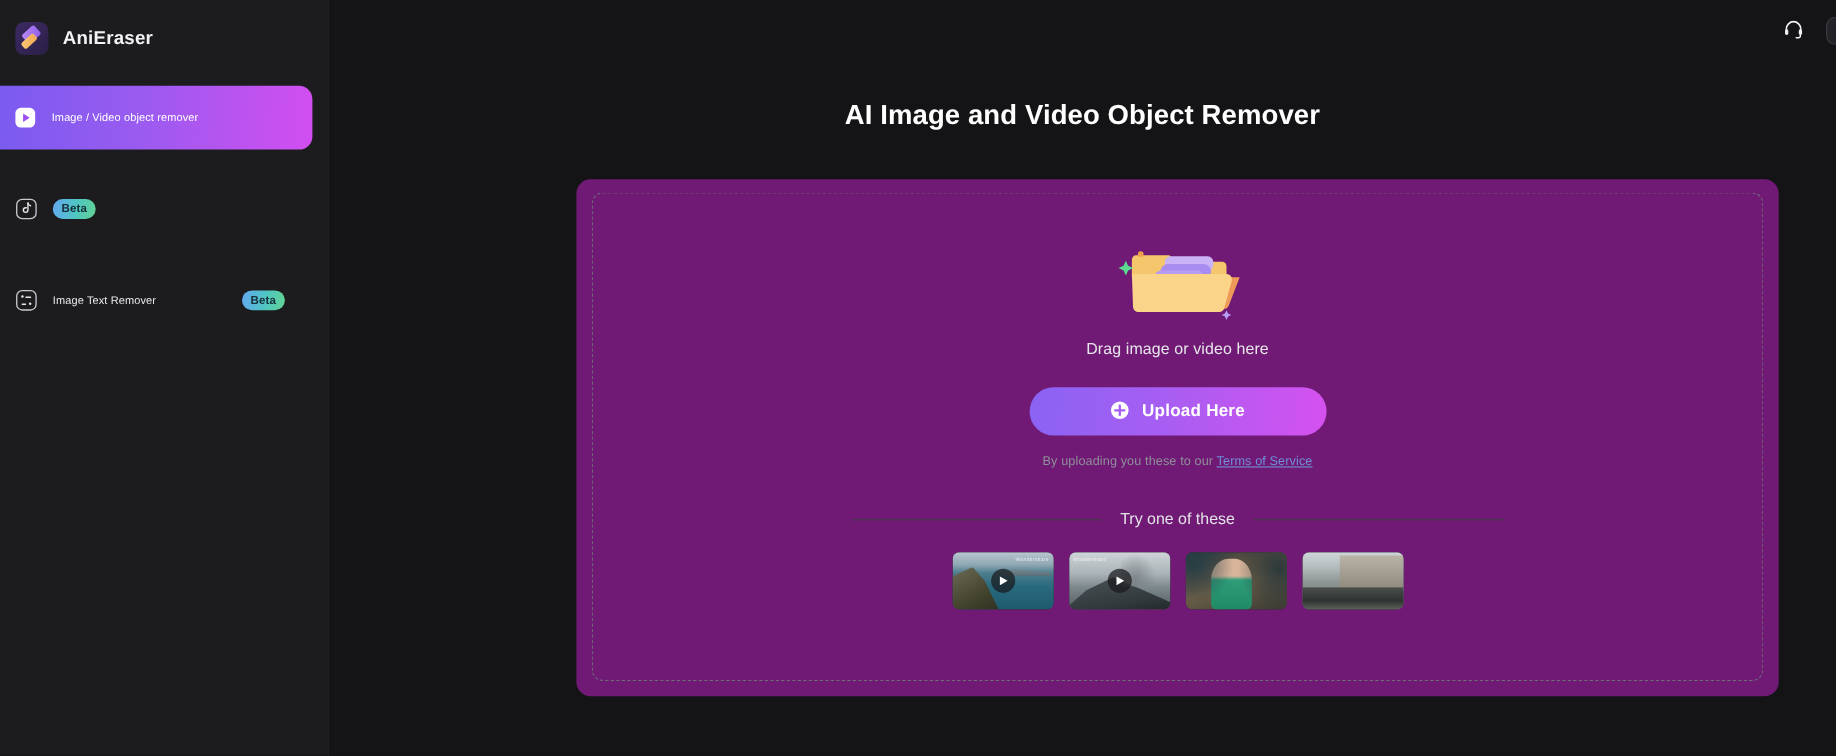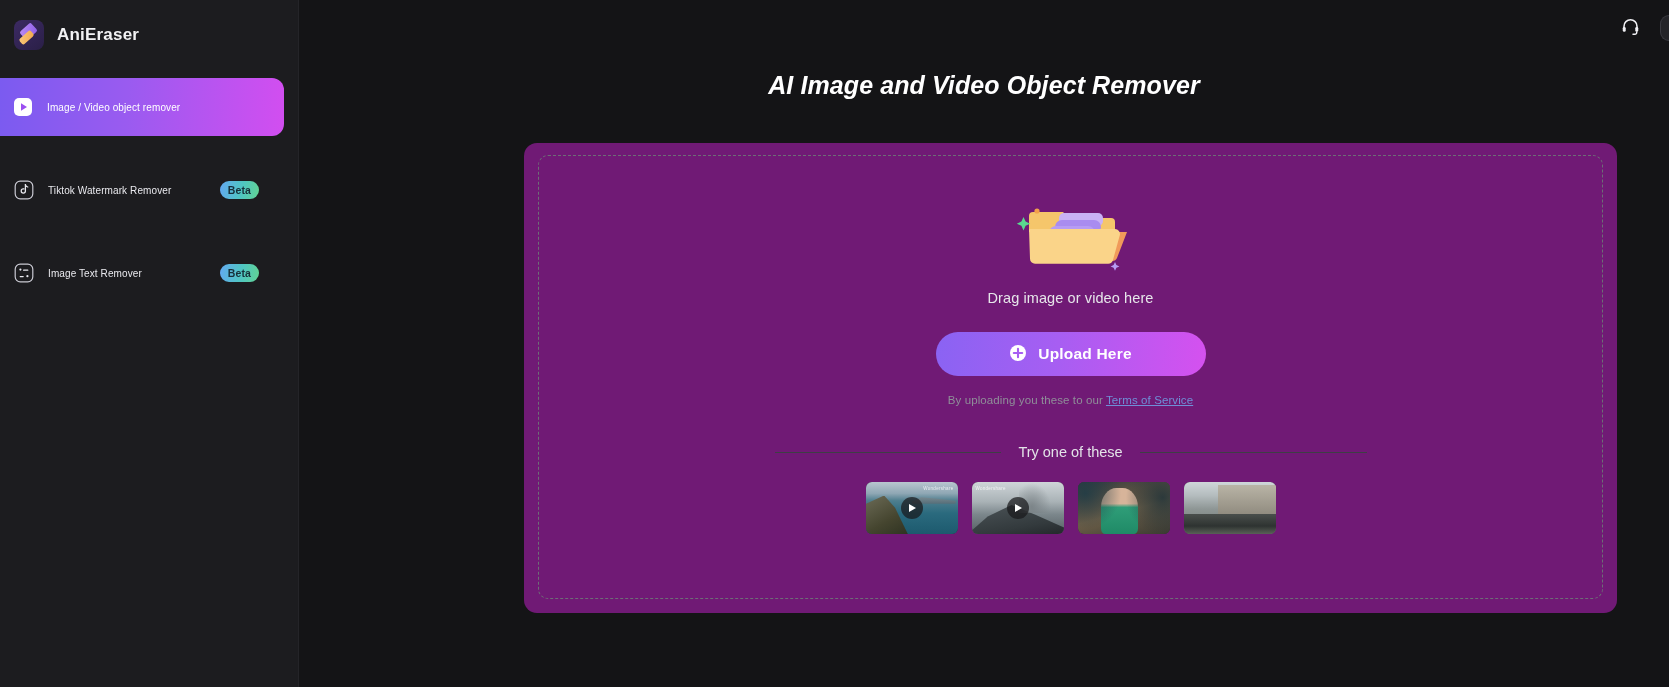--- a/index.html
+++ b/index.html
@@ -145,23 +145,22 @@
     border: 1px solid #3a3a40;
     border-right: none;
     background: #242428;
   }
 
   .page-title {
     text-align: center;
     font-size: 25px;
     font-weight: bold;
     color: #ffffff;
-    margin-top: 18px;
+    margin-top: 38px;
     letter-spacing: .1px;
-    font-style: italic;
   }
 
   .drop-card {
     margin: 43px 52px 0 225px;
     height: 470px;
     background: #701a75;
     border-radius: 13px;
     position: relative;
   }
   .drop-inner {
@@ -367,21 +366,20 @@
       </div>
 
       <div class="nav-item">
         <span class="nav-icon">
           <svg width="20" height="20" viewBox="0 0 20 20">
             <rect x="1.2" y="1.2" width="17.6" height="17.6" rx="5" fill="none" stroke="#c9c9d2" stroke-width="1.2"></rect>
             <path d="M11.4 4.6 v6.4 a2.1 2.1 0 1 1 -2.1 -2.1 h.6" fill="none" stroke="#e8e8ee" stroke-width="1.25" stroke-linecap="round"></path>
             <path d="M11.4 4.6 c.3 1.4 1.1 2.2 2.4 2.4" fill="none" stroke="#e8e8ee" stroke-width="1.25" stroke-linecap="round"></path>
           </svg>
         </span>
-        <span class="nav-label">Tiktok Watermark Remover</span>
         <span class="beta-badge">Beta</span>
       </div>
 
       <div class="nav-item">
         <span class="nav-icon">
           <svg width="20" height="20" viewBox="0 0 20 20">
             <rect x="1.2" y="1.2" width="17.6" height="17.6" rx="5" fill="none" stroke="#c9c9d2" stroke-width="1.2"></rect>
             <circle cx="6.4" cy="6.6" r="1.1" fill="#e8e8ee"></circle>
             <circle cx="13.4" cy="13.2" r="1.1" fill="#e8e8ee"></circle>
             <path d="M6.2 13.6 L9.2 13.6" stroke="#e8e8ee" stroke-width="1.2" stroke-linecap="round"></path>

